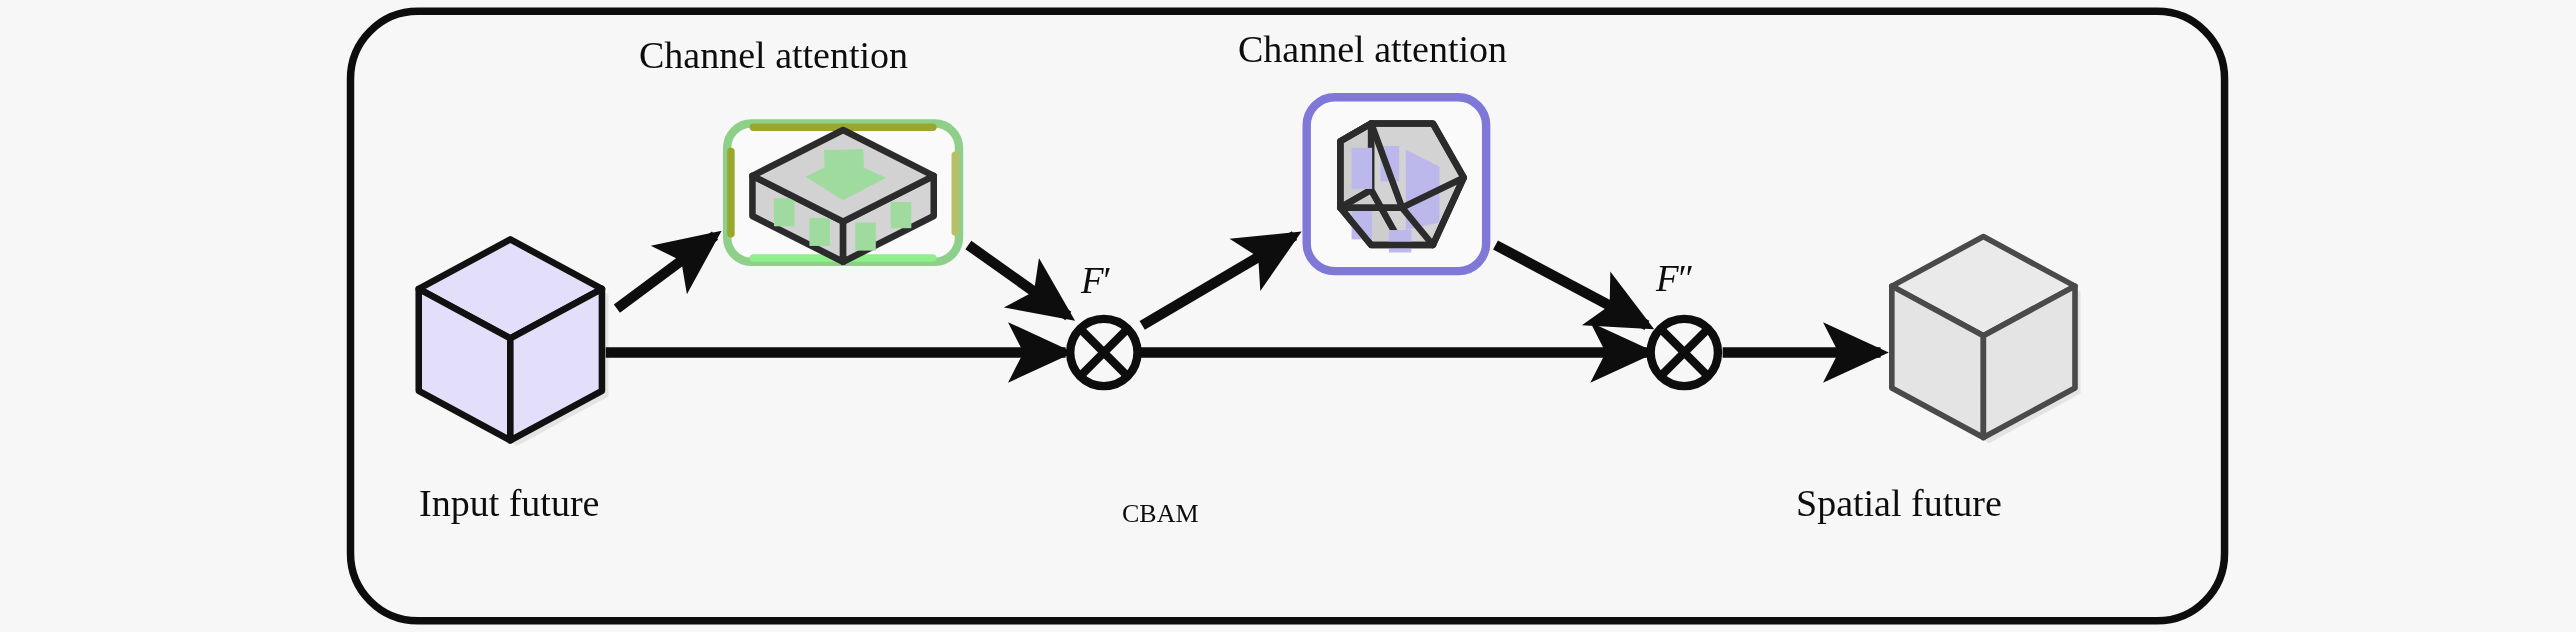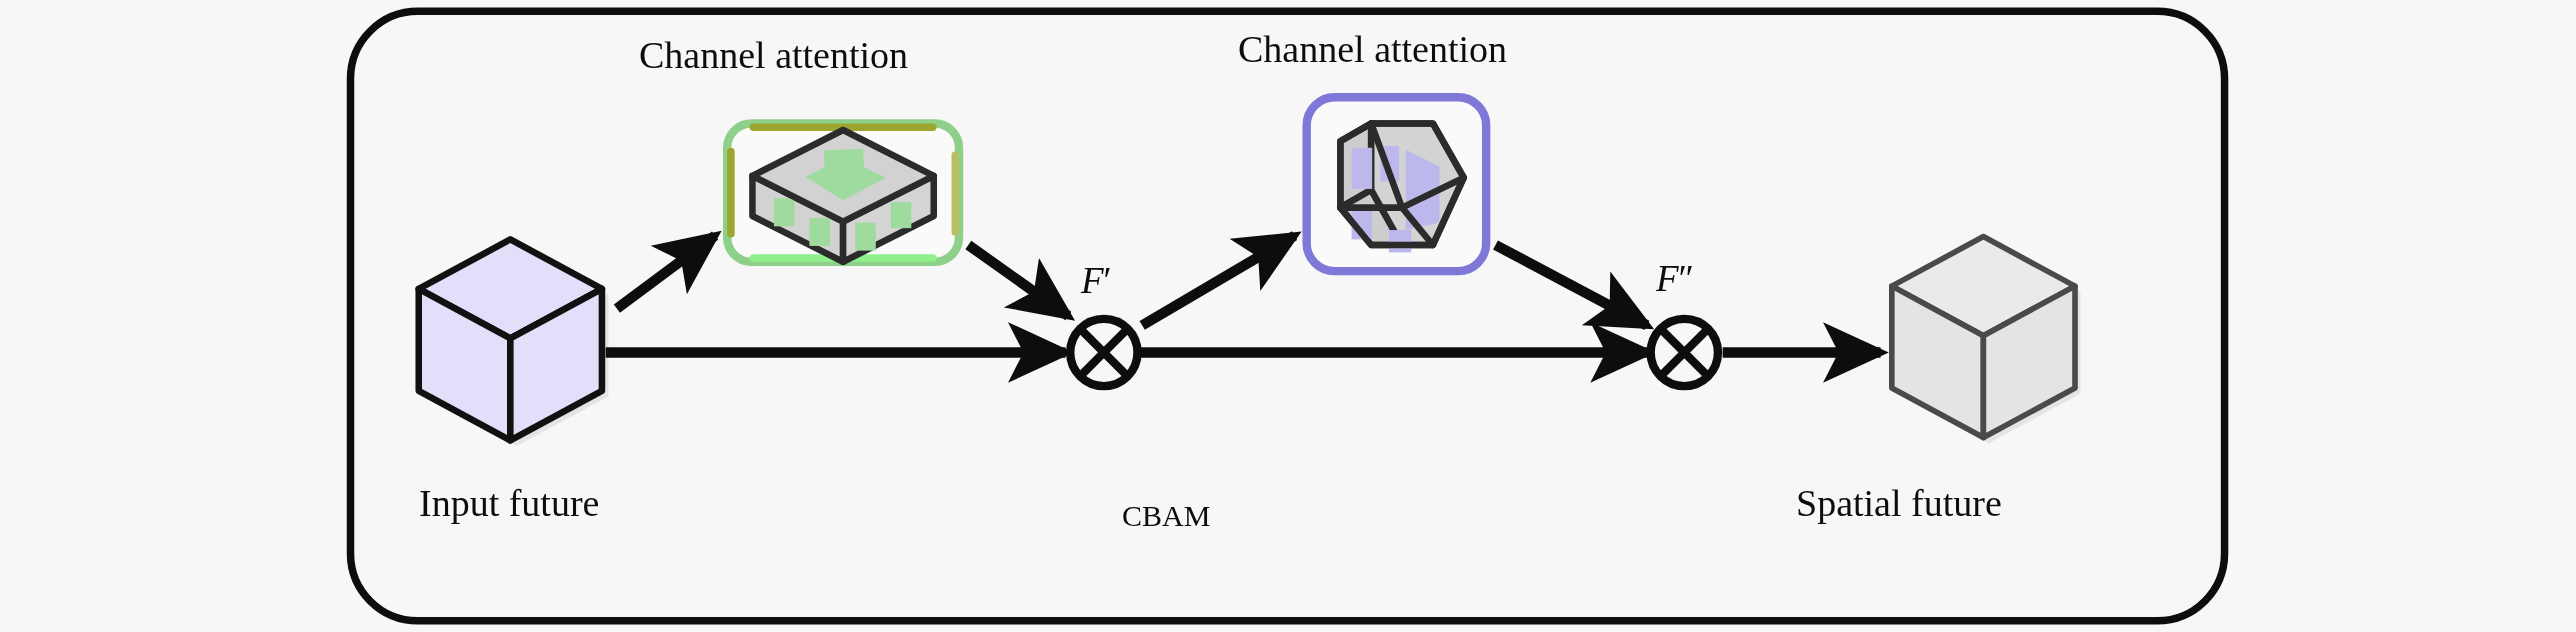--- a/index.html
+++ b/index.html
@@ -30,21 +30,21 @@
     position: absolute;
     color: #0d0d0d;
     white-space: nowrap;
     font-family: "Liberation Serif", "DejaVu Serif", serif;
     font-weight: 400;
     line-height: 1;
     user-select: none;
   }
   .lbl-title { font-size: 38px; }
   .lbl-caption { font-size: 38px; }
-  .lbl-center { font-size: 30px; }
+  .lbl-center { font-size: 26px; }
   .lbl-math {
     font-size: 37px;
     font-style: italic;
     font-family: "Liberation Serif", "DejaVu Serif", serif;
   }
   .lbl-math .pr { font-style: normal; letter-spacing: -0.9px; }
 </style>
 </head>
 <body>
 

